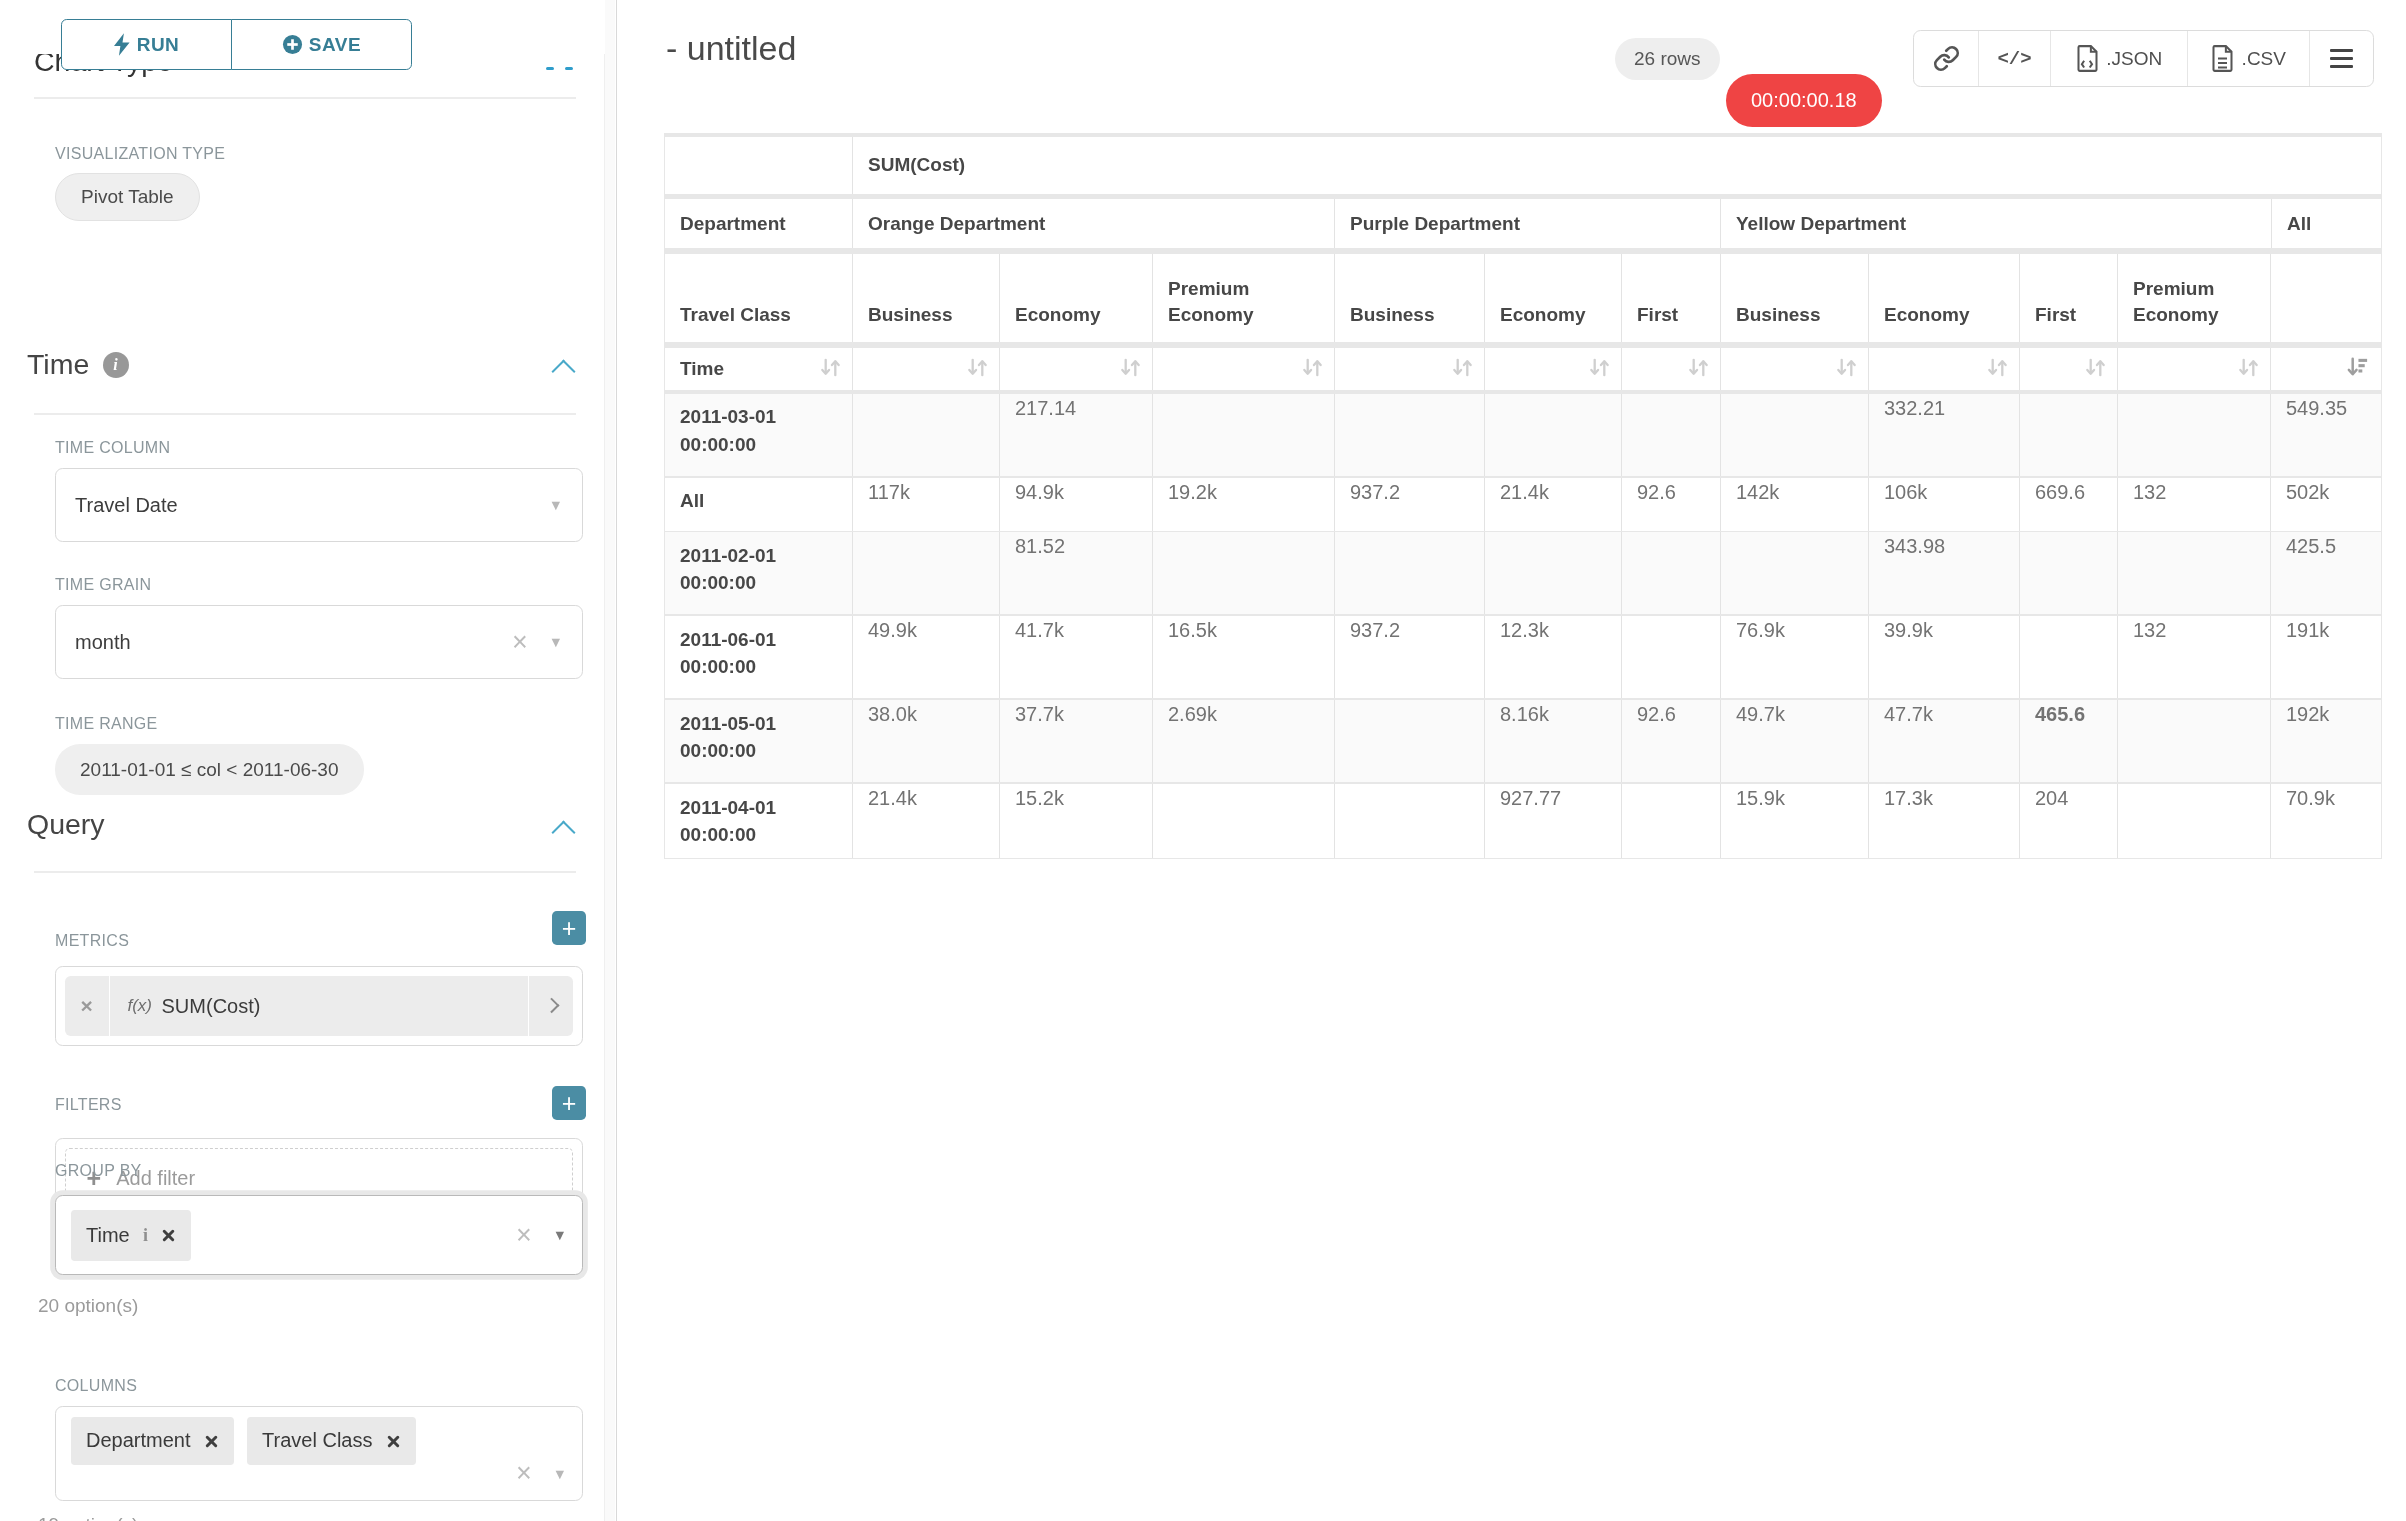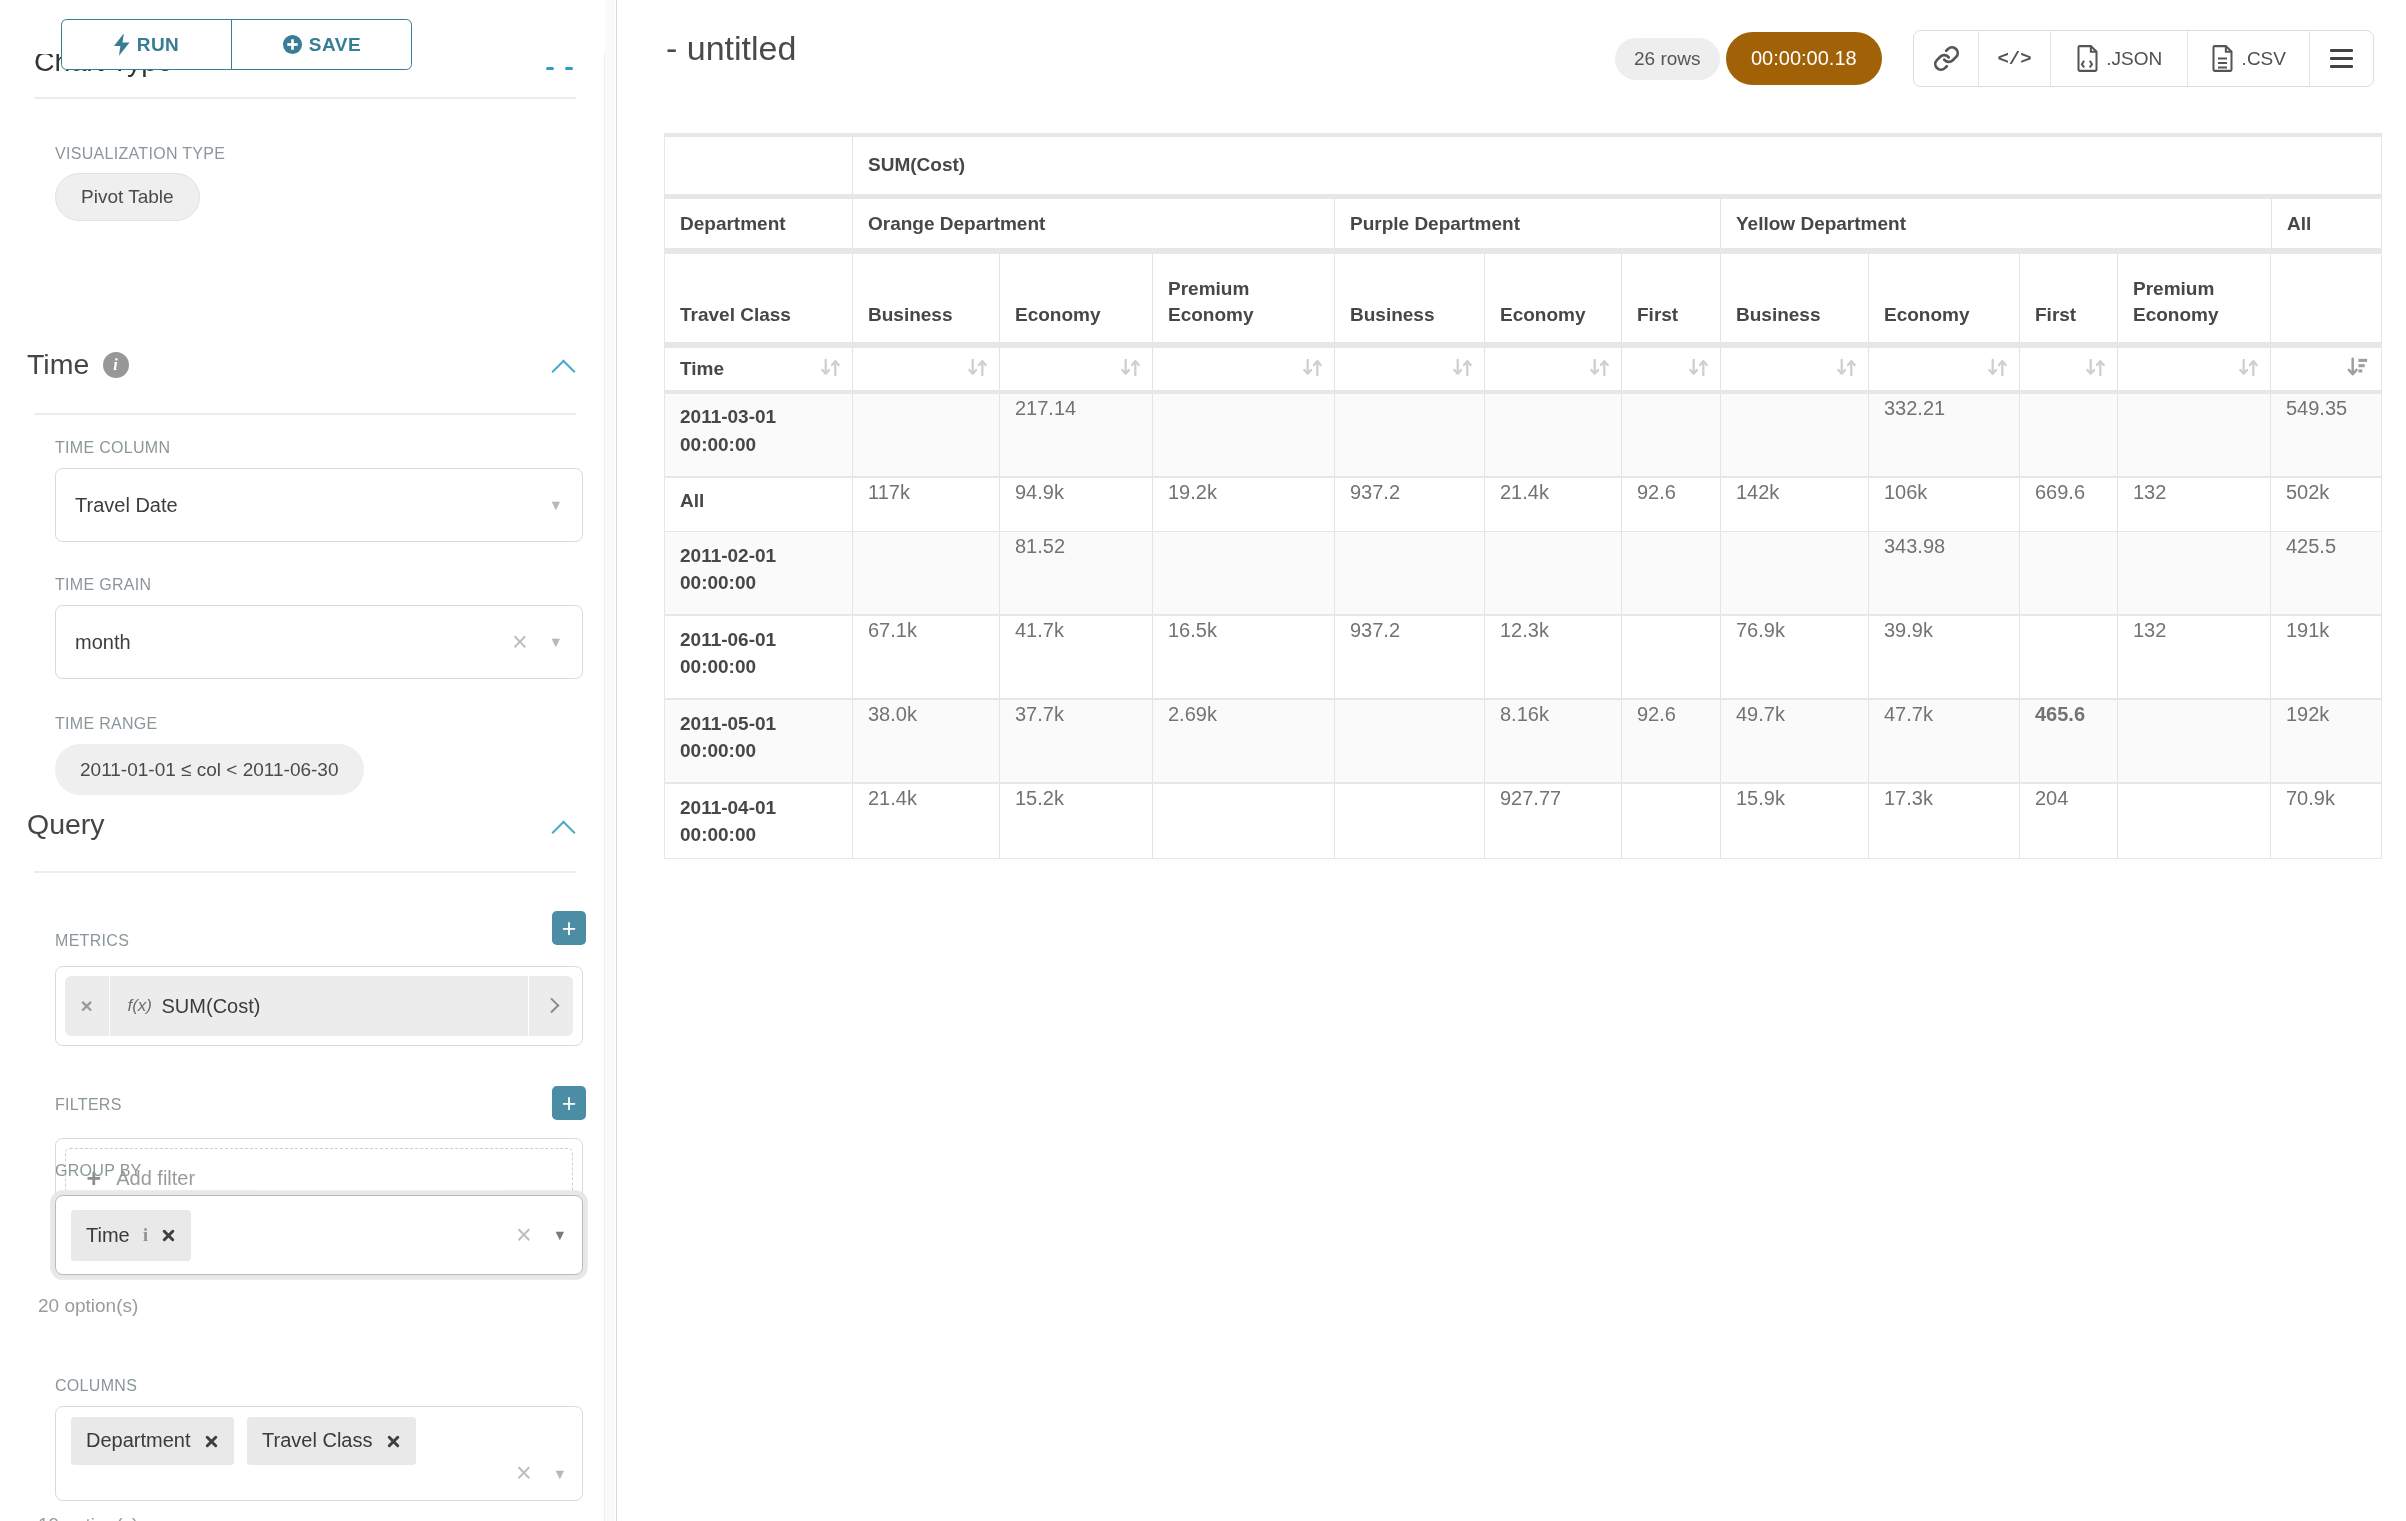--- a/index.html
+++ b/index.html
@@ -231,21 +231,21 @@
   </div>
   <div class="hint" style="top:1514px;">19 option(s)</div>
 
   <div class="sidebar-scrolltrack"></div>
 </div>
 
 <div class="main">
   <div class="page-title">- untitled</div>
 
   <div class="rows-badge">26 rows</div>
-  <div class="timer-badge" style="background: #a16207;">00:00:00.18</div>
+  <div class="timer-badge" style="background: #ef4444; margin-top: 42px;">00:00:00.18</div>
 
   <div class="btn-group">
     <div class="grp-item" style="width:65px;">
       <svg width="27" height="27" viewBox="0 0 24 24" fill="none" stroke="#555" stroke-width="2.4" stroke-linecap="round" stroke-linejoin="round">
         <path d="M10 13a5 5 0 0 0 7.54.54l3-3a5 5 0 0 0-7.07-7.07l-1.72 1.71"></path>
         <path d="M14 11a5 5 0 0 0-7.54-.54l-3 3a5 5 0 0 0 7.07 7.07l1.71-1.71"></path>
       </svg>
     </div>
     <div class="grp-item" style="width:72px;">
       <span class="code-glyph">&lt;/&gt;</span>
@@ -520,21 +520,21 @@
         <div class="pcell " style="width: 153px;"></div>
         <div class="pcell last" style="width: 108px;">
           <div class="val-txt">425.5</div>
         </div>
       </div>
       <div class="prow" style="height: 82px; margin-bottom: 1.9px; background: rgb(255, 255, 255);">
         <div class="pcell " style="width: 188px;">
           <div class="lbl-txt">2011-06-01 00:00:00</div>
         </div>
         <div class="pcell " style="width: 147px;">
-          <div class="val-txt">67.1k</div>
+          <div class="val-txt">49.9k</div>
         </div>
         <div class="pcell " style="width: 153px;">
           <div class="val-txt">41.7k</div>
         </div>
         <div class="pcell " style="width: 182px;">
           <div class="val-txt">16.5k</div>
         </div>
         <div class="pcell " style="width: 150px;">
           <div class="val-txt">937.2</div>
         </div>

